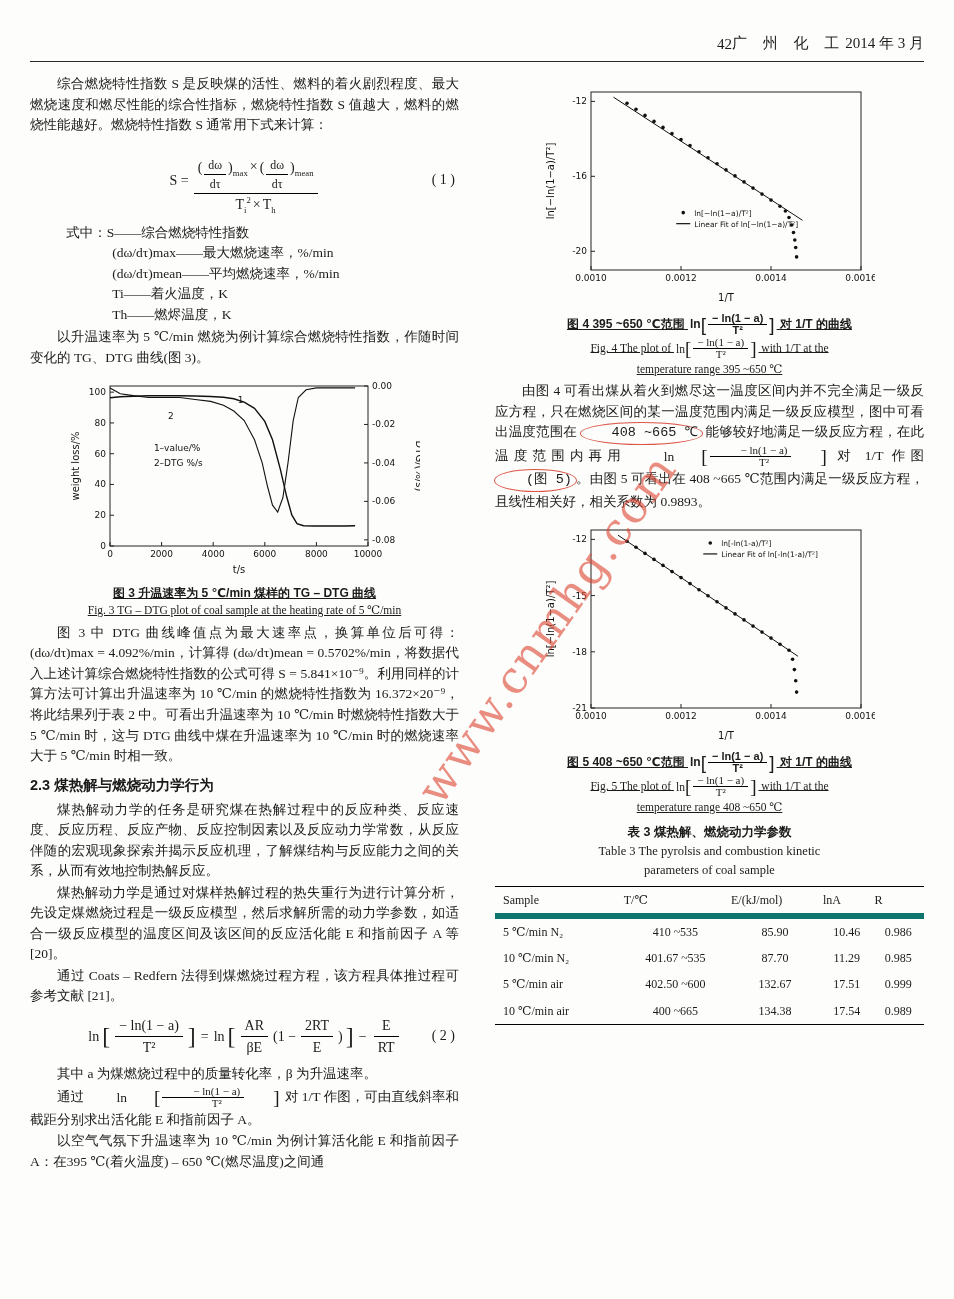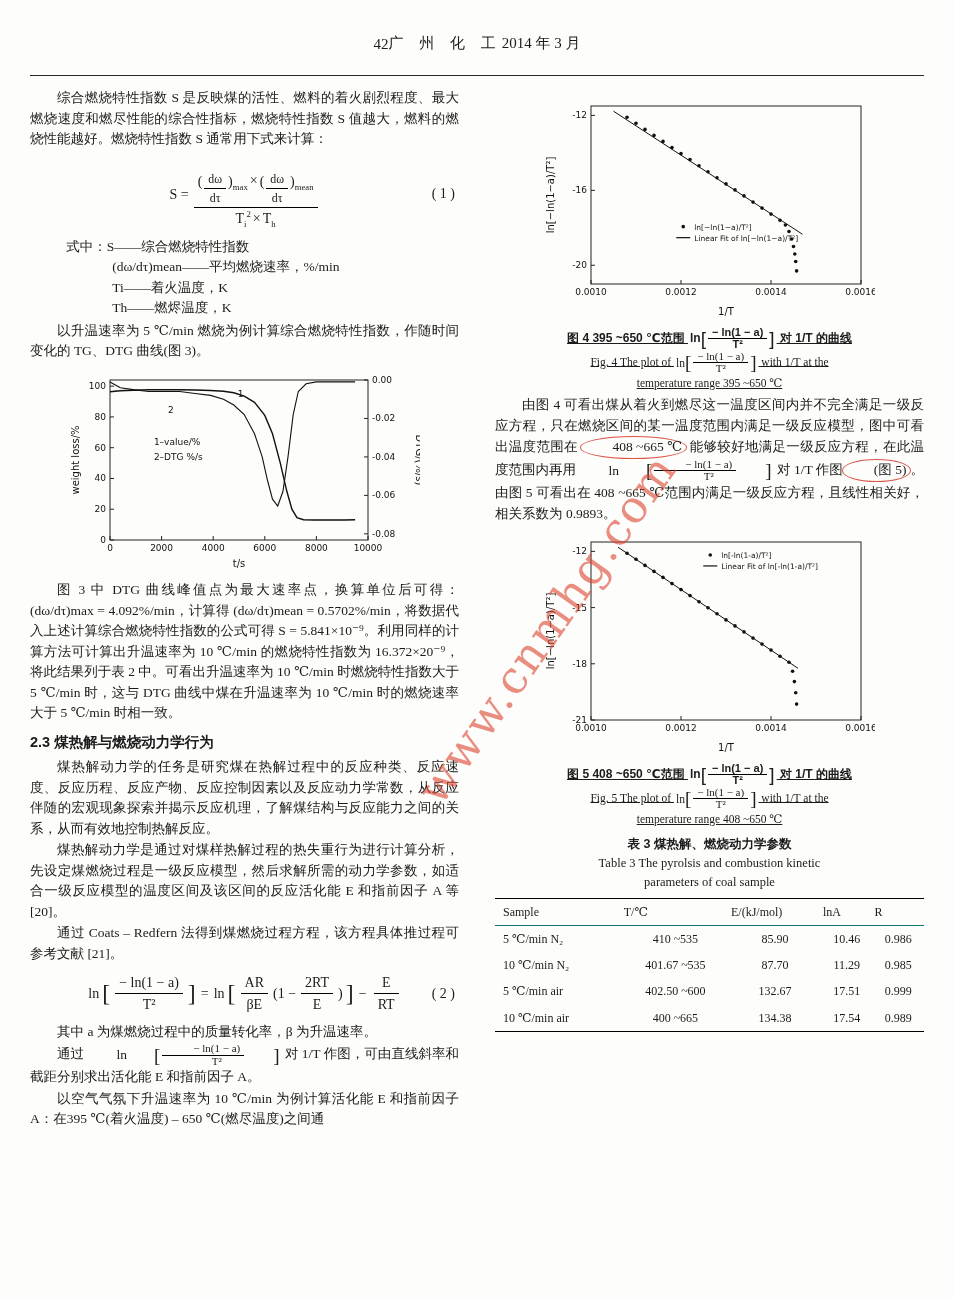--- a/index.html
+++ b/index.html
@@ -1,20 +1,20 @@
 <!DOCTYPE html>
 <html><head>
 <meta charset="utf-8">
 <style>
   html,body{margin:0;padding:0;background:#e8e8e8;}
   .page{position:relative;width:954px;height:1299px;margin:0 auto;background:#fdfdfb;overflow:hidden;
         font-family:"Liberation Serif","DejaVu Serif",serif;color:#1b1b1b;}
   
-  .pagehead{display:flex;justify-content:center;align-items:flex-end;
-            margin:34px 30px 0 30px;padding-bottom:22px;border-bottom:1.6px solid #2a2a2a;font-size:15px;}
+  .pagehead{display:flex;justify-content:flex-end;align-items:flex-end;
+            margin:34px 30px 0 30px;padding-bottom:8px;border-bottom:1.6px solid #2a2a2a;font-size:15px;}
   .pagehead .journal{letter-spacing:6px;}
   
   .columns{display:flex;gap:36px;margin:12px 30px 0 30px;}
   .col{flex:1;min-width:0;font-size:13.5px;line-height:1.52;text-align:justify;}
   .para{margin:0 0 1px 0;text-indent:2em;}
   h3.sec{font-size:14.5px;margin:7px 0 4px 0;font-family:"Liberation Sans","DejaVu Sans",sans-serif;
          font-weight:bold;text-indent:0;}
   
   .wherelist{margin:1px 0 2px 1.5em;}
   .wherelist div{text-indent:0;margin-left:16px;}
@@ -43,27 +43,27 @@
   
   svg text{fill:#111;}
   svg .tk{font:9px "DejaVu Sans",sans-serif;}
   svg .tk2{font:7.5px "DejaVu Sans",sans-serif;}
   svg .al{font:10px "DejaVu Sans",sans-serif;}
   
   .tabletitle{text-align:center;font-size:12.5px;line-height:1.5;margin-top:8px;}
   .tabletitle .zh{font-family:"Liberation Sans","DejaVu Sans",sans-serif;font-weight:bold;}
   table.datatable{width:100%;border-collapse:collapse;font-size:12px;margin-top:6px;
                   border-top:1.5px solid #000;border-bottom:1.5px solid #000;}
-  table.datatable th{border-bottom:1px solid #0f766e;font-weight:normal;padding:4px 2px;}
+  table.datatable th{border-bottom:6px solid #0f766e;font-weight:normal;padding:4px 2px;}
   table.datatable td{padding:4px 2px;text-align:center;}
   table.datatable td:first-child{text-align:left;padding-left:8px;}
   table.datatable th:first-child{text-align:left;padding-left:8px;}
   
   .redcircle{display:inline-block;border:1.5px solid rgba(214,54,38,.85);border-radius:50%;
-             padding:0 4px;margin:0 -1px;}
+             padding:0 4px;margin:0 -1px;font-family:Liberation Mono, monospace;}
   .watermark{position:absolute;left:428px;top:772px;transform:rotate(-55deg);transform-origin:0 50%;
              font-size:45px;letter-spacing:2px;color:rgba(222,66,48,.6);
              font-family:"DejaVu Serif",serif;pointer-events:none;white-space:nowrap;z-index:5;}
 </style>
 </head>
 <body>
 
 <div class="page">
 
   <header class="pagehead">
@@ -89,20 +89,21 @@
                   <span class="d">dτ</span>
                 </span><span>)</span><sub>mean</sub></span>
             <span class="d"><span>T</span><sub>i</sub><sup>2</sup><span class="op">×</span><span>T</span><sub>h</sub></span>
           </span>
         </span>
         <span class="ftag">( 1 )</span>
       </div>
 
       <div class="wherelist">
         <div>式中：S——综合燃烧特性指数</div>
+        <div>(dω/dτ)max——最大燃烧速率，%/min</div>
         <div>(dω/dτ)mean——平均燃烧速率，%/min</div>
         <div>Ti——着火温度，K</div>
         <div>Th——燃烬温度，K</div>
       </div>
 
       <p class="para">以升温速率为 5 ℃/min 燃烧为例计算综合燃烧特性指数，作随时间变化的 TG、DTG 曲线(图 3)。</p>
 
       <figure>
         <div id="fig3-chart"><svg width="350" height="200" viewBox="0 0 350 200">
               <rect x="40" y="10" width="258" height="160" fill="none" stroke="#222" stroke-width="1"></rect>
@@ -143,20 +144,24 @@
               <polyline fill="none" stroke="#111" stroke-width="1.4" points="40.0,21.8 50.3,20.8 63.2,20.2 78.7,19.8 94.2,19.7 109.7,19.8 125.1,20.0 140.6,20.5 153.5,21.2 163.8,22.8 174.2,26.2 184.5,32.3 194.8,45.4 202.5,63.8 210.3,93.1 216.7,120.8 221.9,139.2 227.0,147.7 233.5,149.7 243.8,150.0 259.3,150.0 274.8,150.0 285.1,149.8"></polyline>
               <polyline fill="none" stroke="#111" stroke-width="1.1" points="40.0,11.9 50.3,17.7 63.2,19.6 78.7,21.5 94.2,21.5 109.7,21.5 125.1,23.5 140.6,25.4 153.5,29.2 163.8,35.0 174.2,44.6 184.5,63.8 192.2,86.9 197.4,110.0 202.5,129.2 207.7,136.0 212.9,121.5 218.0,86.9 223.2,44.6 228.3,21.5 236.1,13.8 246.4,11.9 261.9,11.9 277.4,11.9 285.1,11.9"></polyline>
               <text x="167.7" y="26.9" class="tk">1</text>
               <text x="98.1" y="42.7" class="tk">2</text>
               <text x="83.9" y="74.6" class="tk">1–value/%</text>
               <text x="83.9" y="90.0" class="tk">2–DTG %/s</text>
               <text x="169" y="197" class="al" text-anchor="middle">t/s</text>
               <text transform="translate(9 90) rotate(-90)" class="al" text-anchor="middle">weight loss/%</text>
               <text transform="translate(346 90) rotate(90)" class="al" text-anchor="middle">DTG/(%/s)</text>
             </svg></div>
+        <figcaption>
+          <div class="zh">图 3  升温速率为 5 ℃/min 煤样的 TG – DTG 曲线</div>
+          <div class="en">Fig. 3  TG – DTG plot of coal sample at the heating rate of 5 ℃/min</div>
+        </figcaption>
       </figure>
 
       <p class="para">图 3 中 DTG 曲线峰值点为最大速率点，换算单位后可得：(dω/dτ)max = 4.092%/min，计算得 (dω/dτ)mean = 0.5702%/min，将数据代入上述计算综合燃烧特性指数的公式可得 S = 5.841×10⁻⁹。利用同样的计算方法可计算出升温速率为 10 ℃/min 的燃烧特性指数为 16.372×20⁻⁹，将此结果列于表 2 中。可看出升温速率为 10 ℃/min 时燃烧特性指数大于 5 ℃/min 时，这与 DTG 曲线中煤在升温速率为 10 ℃/min 时的燃烧速率大于 5 ℃/min 时相一致。</p>
 
       <h3 class="sec">2.3  煤热解与燃烧动力学行为</h3>
 
       <p class="para">煤热解动力学的任务是研究煤在热解过程中的反应种类、反应速度、反应历程、反应产物、反应控制因素以及反应动力学常数，从反应伴随的宏观现象探索并揭示反应机理，了解煤结构与反应能力之间的关系，从而有效地控制热解反应。</p>
       <p class="para">煤热解动力学是通过对煤样热解过程的热失重行为进行计算分析，先设定煤燃烧过程是一级反应模型，然后求解所需的动力学参数，如适合一级反应模型的温度区间及该区间的反应活化能 E 和指前因子 A 等[20]。</p>
       <p class="para">通过 Coats – Redfern 法得到煤燃烧过程方程，该方程具体推过程可参考文献 [21]。</p>
 

